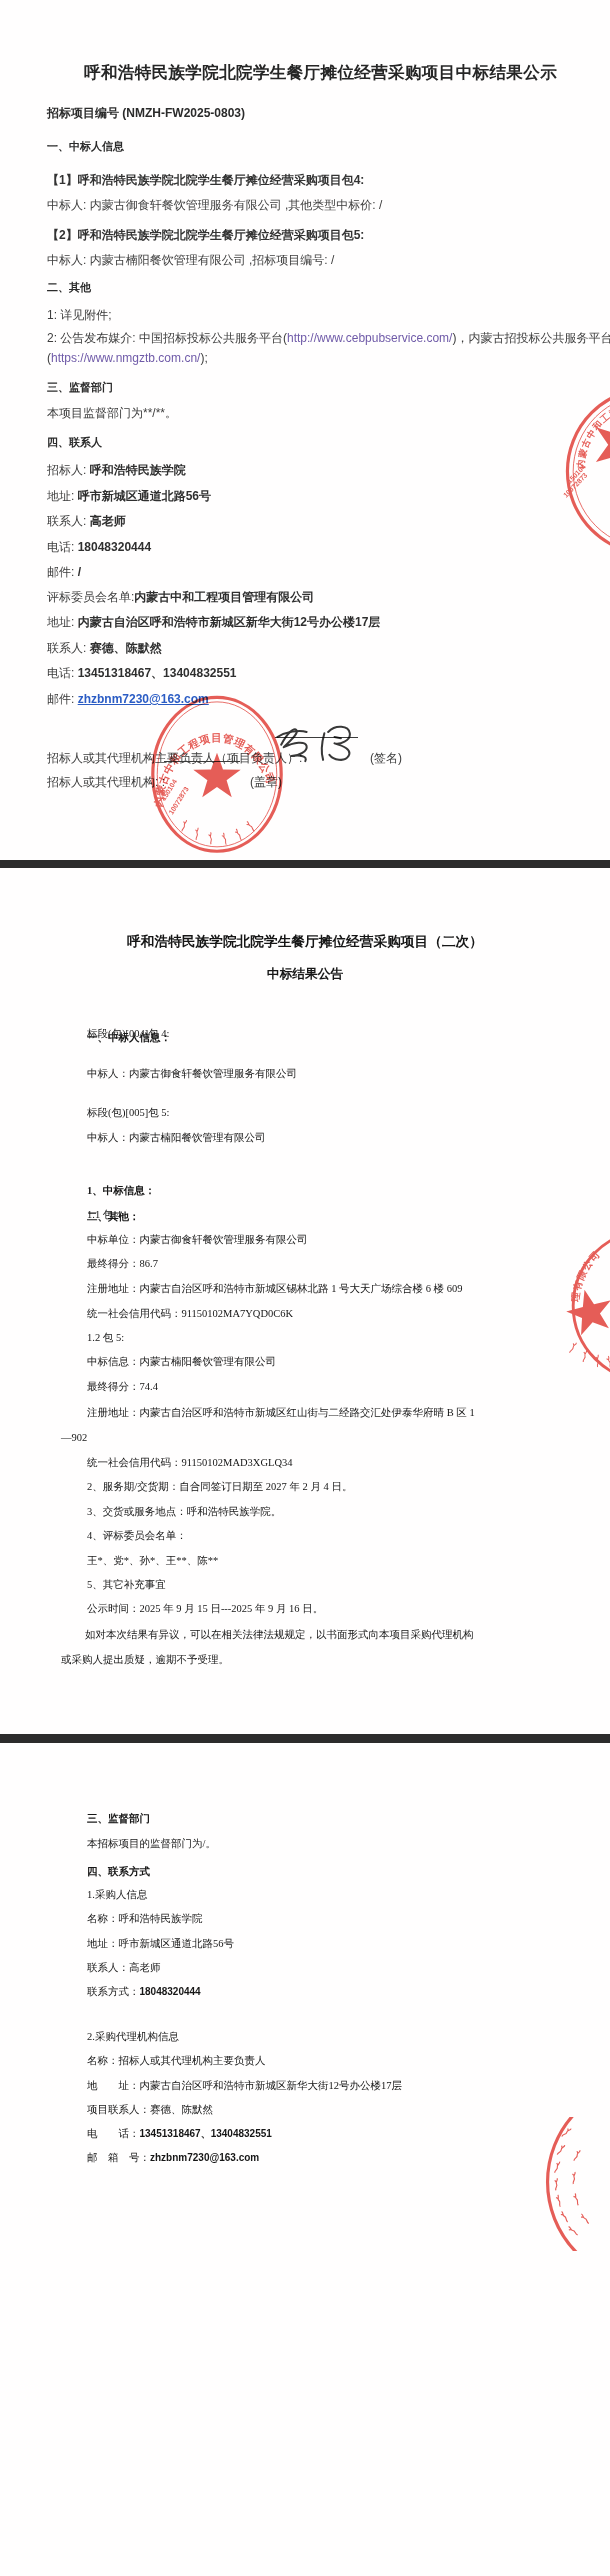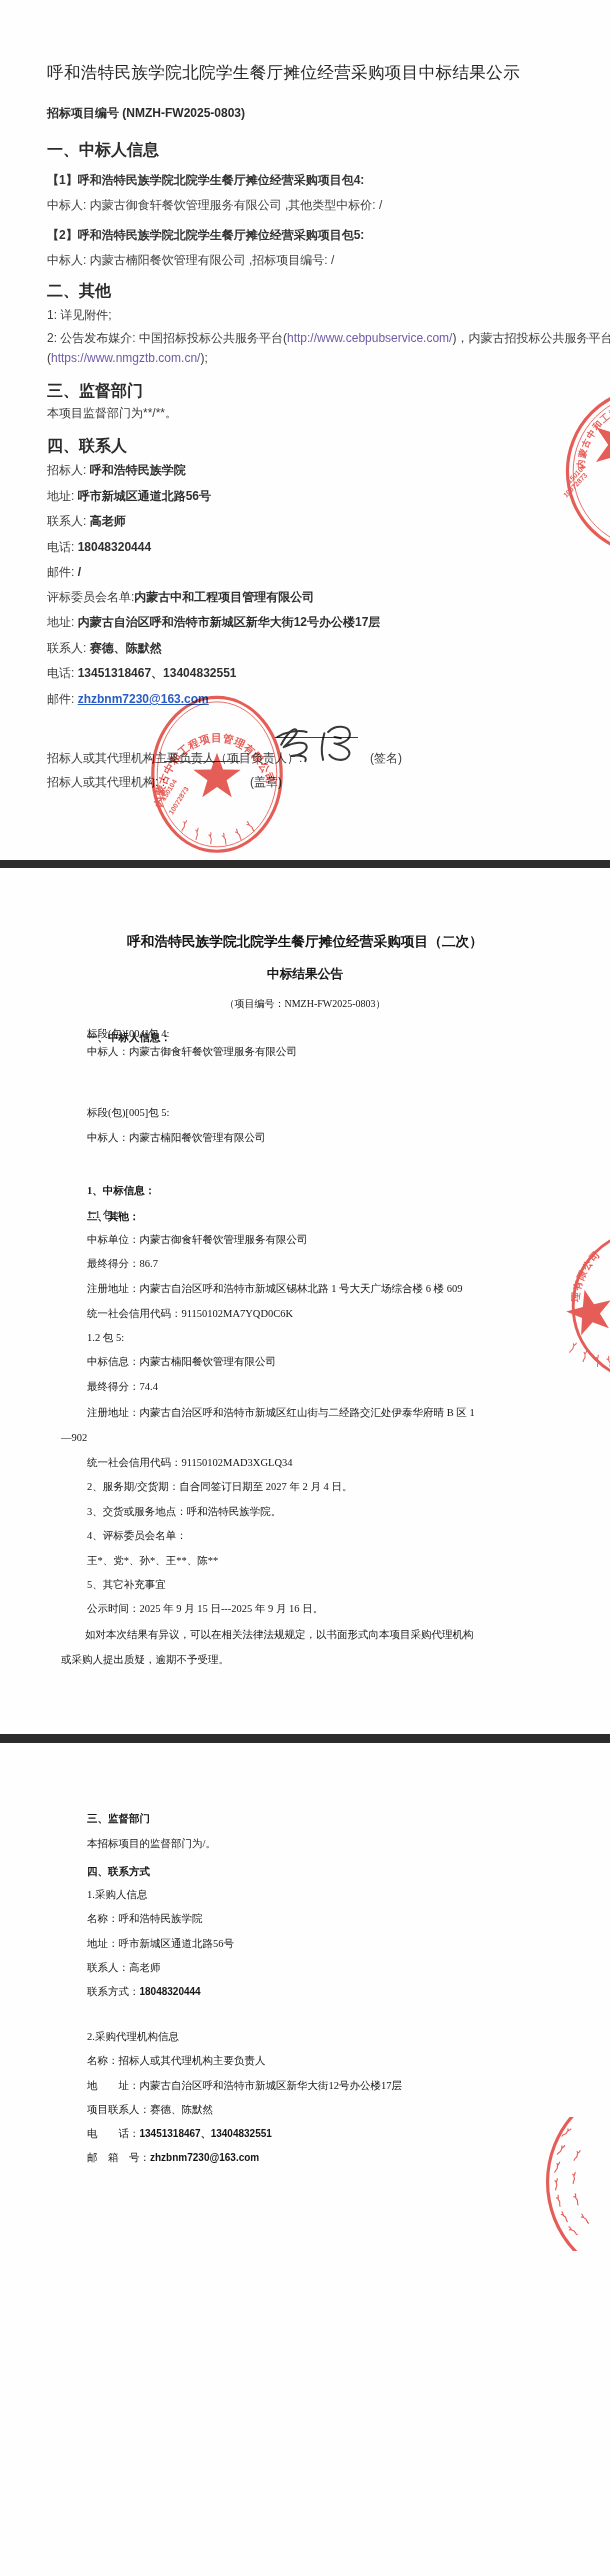--- a/index.html
+++ b/index.html
@@ -1,22 +1,22 @@
 <!DOCTYPE html>
 <html style="font-size:10.2px"><head>
 <meta charset="utf-8">
 <style>
   html,body{margin:0;padding:0;background:#ffffff;}
   .canvas{position:relative;width:610px;height:2576px;background:#fffefe;overflow:hidden;
           font-family:"Liberation Sans",sans-serif;}
   
   .l{position:absolute;left:47px;white-space:nowrap;color:#3d3d3d;font-size:12px;line-height:1.2;}
-  .t1{font-size:16.6px;font-weight:400;color:#262626;letter-spacing:0.3px;}
+  .t1{font-size:16.6px;font-weight:700;color:#262626;letter-spacing:0.3px;margin-left:37px;}
   .t2{font-size:12px;font-weight:700;color:#2b2b2b;}
-  .sec{font-size:16px;font-weight:700;color:#2b2b2b;}
+  .sec{font-size:11px;font-weight:700;color:#2b2b2b;}
   .pkg{font-weight:700;color:#333;}
   .val{font-weight:700;color:#2f2f2f;}
   a.link{color:#6f5aa8;cursor:pointer;}
   a.maillink{color:#2b5cc4;font-weight:700;text-decoration:underline;cursor:pointer;}
   
   .bar{position:absolute;left:0;width:610px;background:#2c2c2c;}
   
   .s{position:absolute;left:87px;white-space:pre;color:#161616;font-size:10.5px;
      font-family:"Liberation Serif",serif;line-height:1.2;}
   .s.hang{left:61px;}
@@ -117,25 +117,24 @@
     </text>
     <polygon fill="#e2463f" transform="rotate(18 122 103)" points="122,61 133,92 166,92.5 140,112.4 150,144 122,125 94,144 104,112.4 78,92.5 111,92"></polygon>
     <text x="42" y="168" fill="#e2463f" font-size="11" font-weight="700" transform="rotate(-46 42 168)">150104</text>
     <text x="36" y="190" fill="#e2463f" font-size="11" font-weight="700" transform="rotate(-46 36 190)">10072873</text>
   </svg>
 
   <div class="bar" style="top:860px;height:8.3px"></div>
 
   <div class="s c st1" style="top:934px">呼和浩特民族学院北院学生餐厅摊位经营采购项目（二次）</div>
   <div class="s c st2" style="top:967px">中标结果公告</div>
-  <div class="s c stn" style="top:998px">（项目编号：NMZH-FW2025-0803）</div>
 
   <div class="s bold" style="top:1032px">一、中标人信息：</div>
   <div class="s" style="top:1028px">标段(包)[004]包 4:</div>
-  <div class="s" style="top:1046px">中标人：内蒙古御食轩餐饮管理服务有限公司</div>
+  <div class="s" style="top:1068px">中标人：内蒙古御食轩餐饮管理服务有限公司</div>
   <div class="s" style="top:1107px">标段(包)[005]包 5:</div>
   <div class="s" style="top:1132px">中标人：内蒙古楠阳餐饮管理有限公司</div>
 
   <div class="s bold" style="top:1211px">二、其他：</div>
   <div class="s bold" style="top:1185px">1、中标信息：</div>
   <div class="s" style="top:1209px">1.1 包 4:</div>
   <div class="s" style="top:1234px">中标单位：内蒙古御食轩餐饮管理服务有限公司</div>
   <div class="s" style="top:1258px">最终得分：86.7</div>
   <div class="s" style="top:1283px">注册地址：内蒙古自治区呼和浩特市新城区锡林北路 1 号大天广场综合楼 6 楼 609</div>
   <div class="s" style="top:1308px">统一社会信用代码：91150102MA7YQD0C6K</div>

